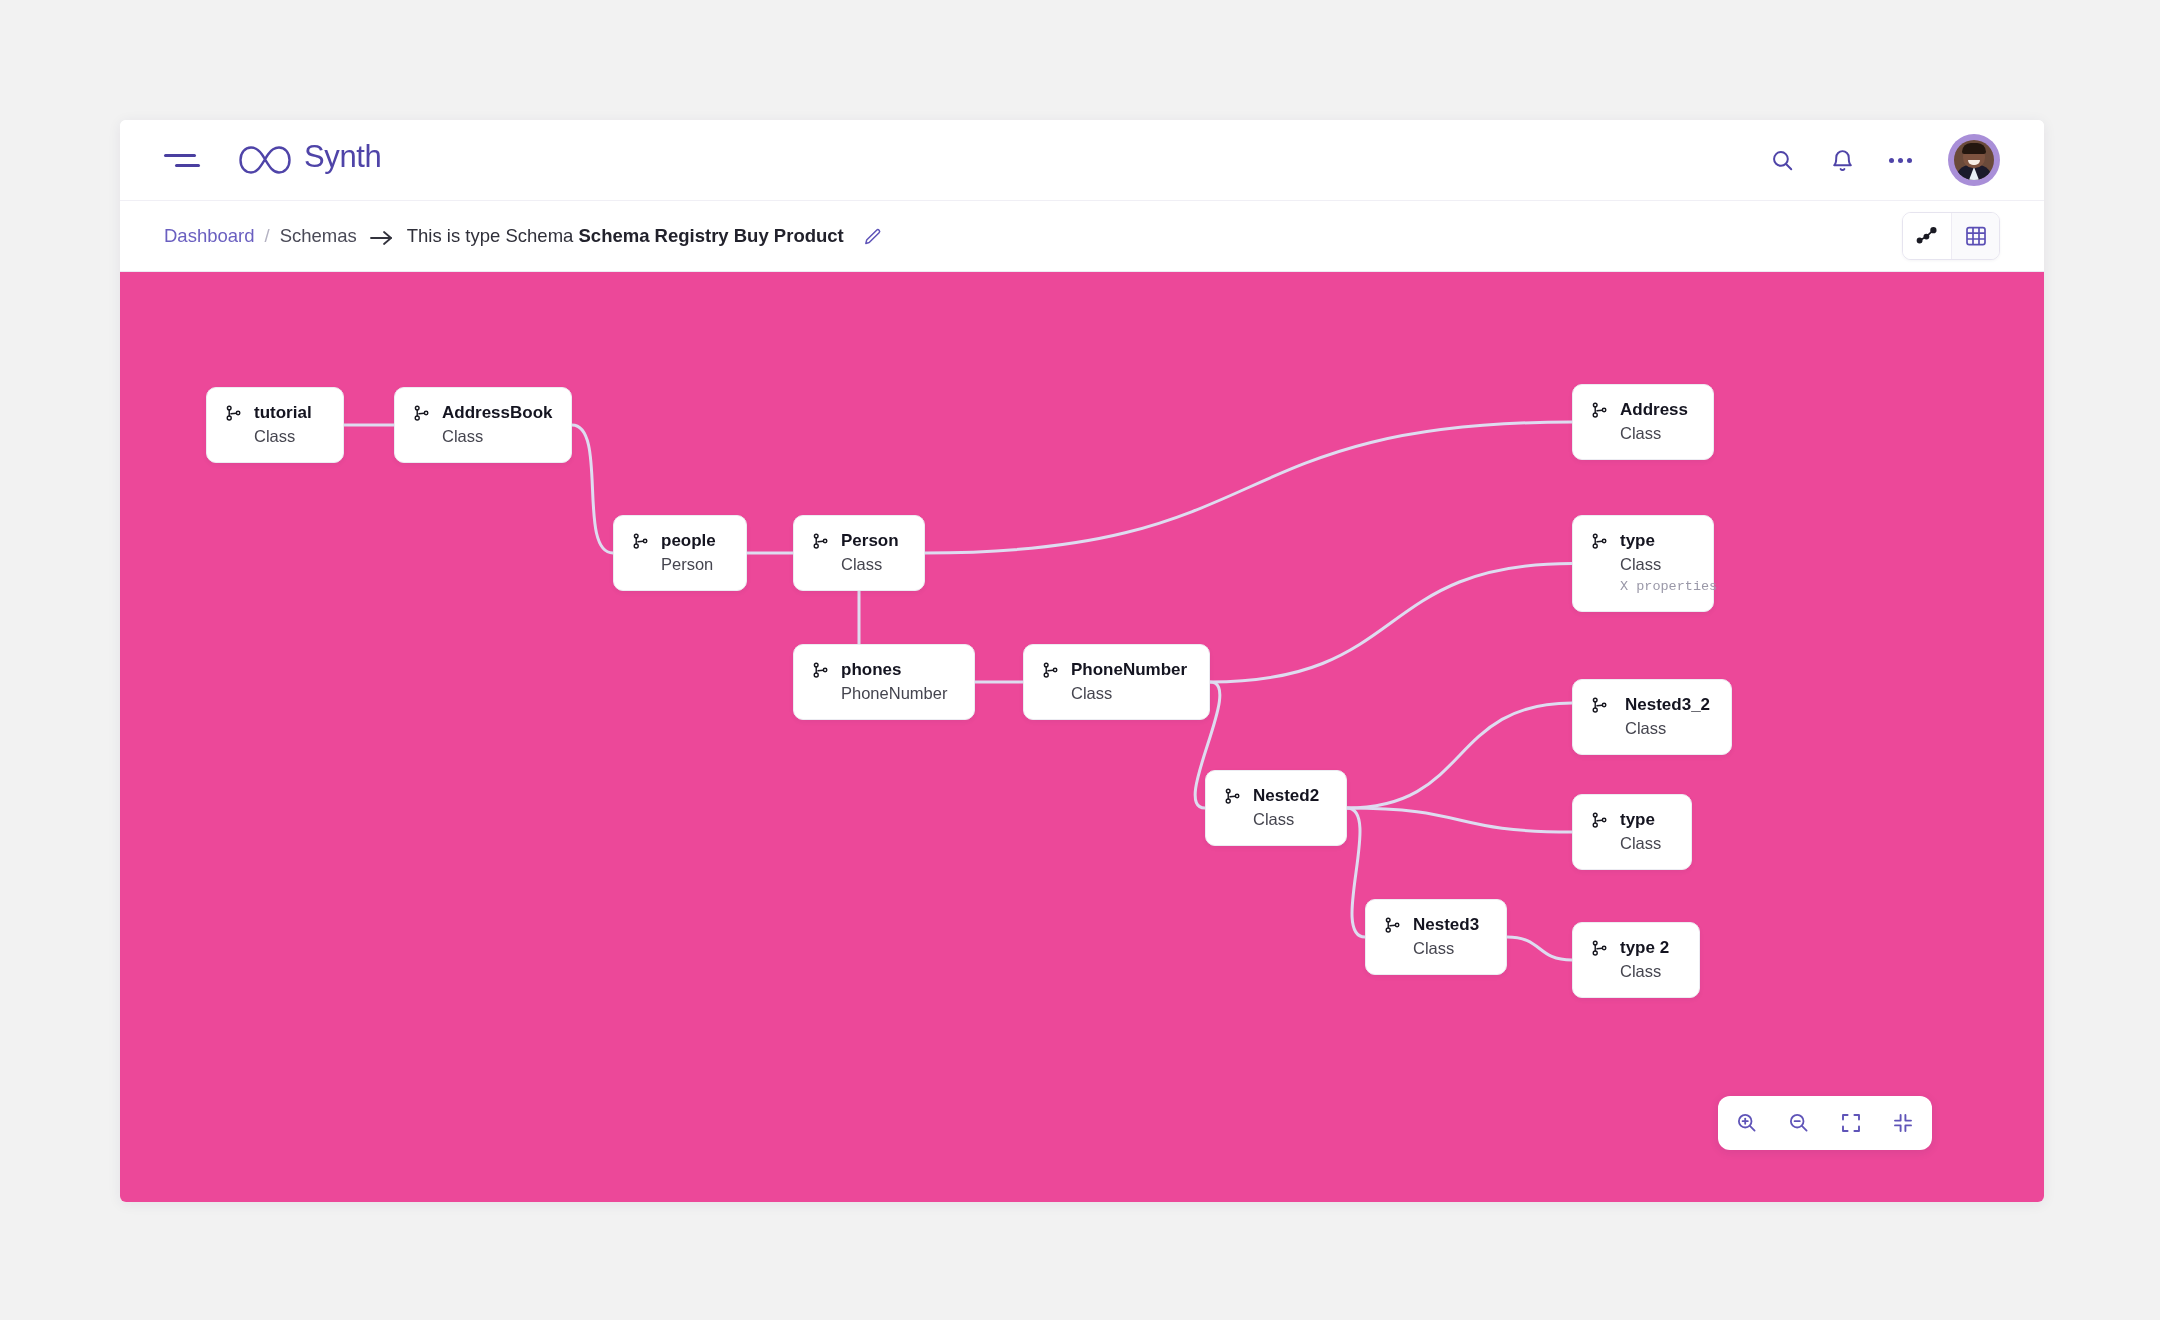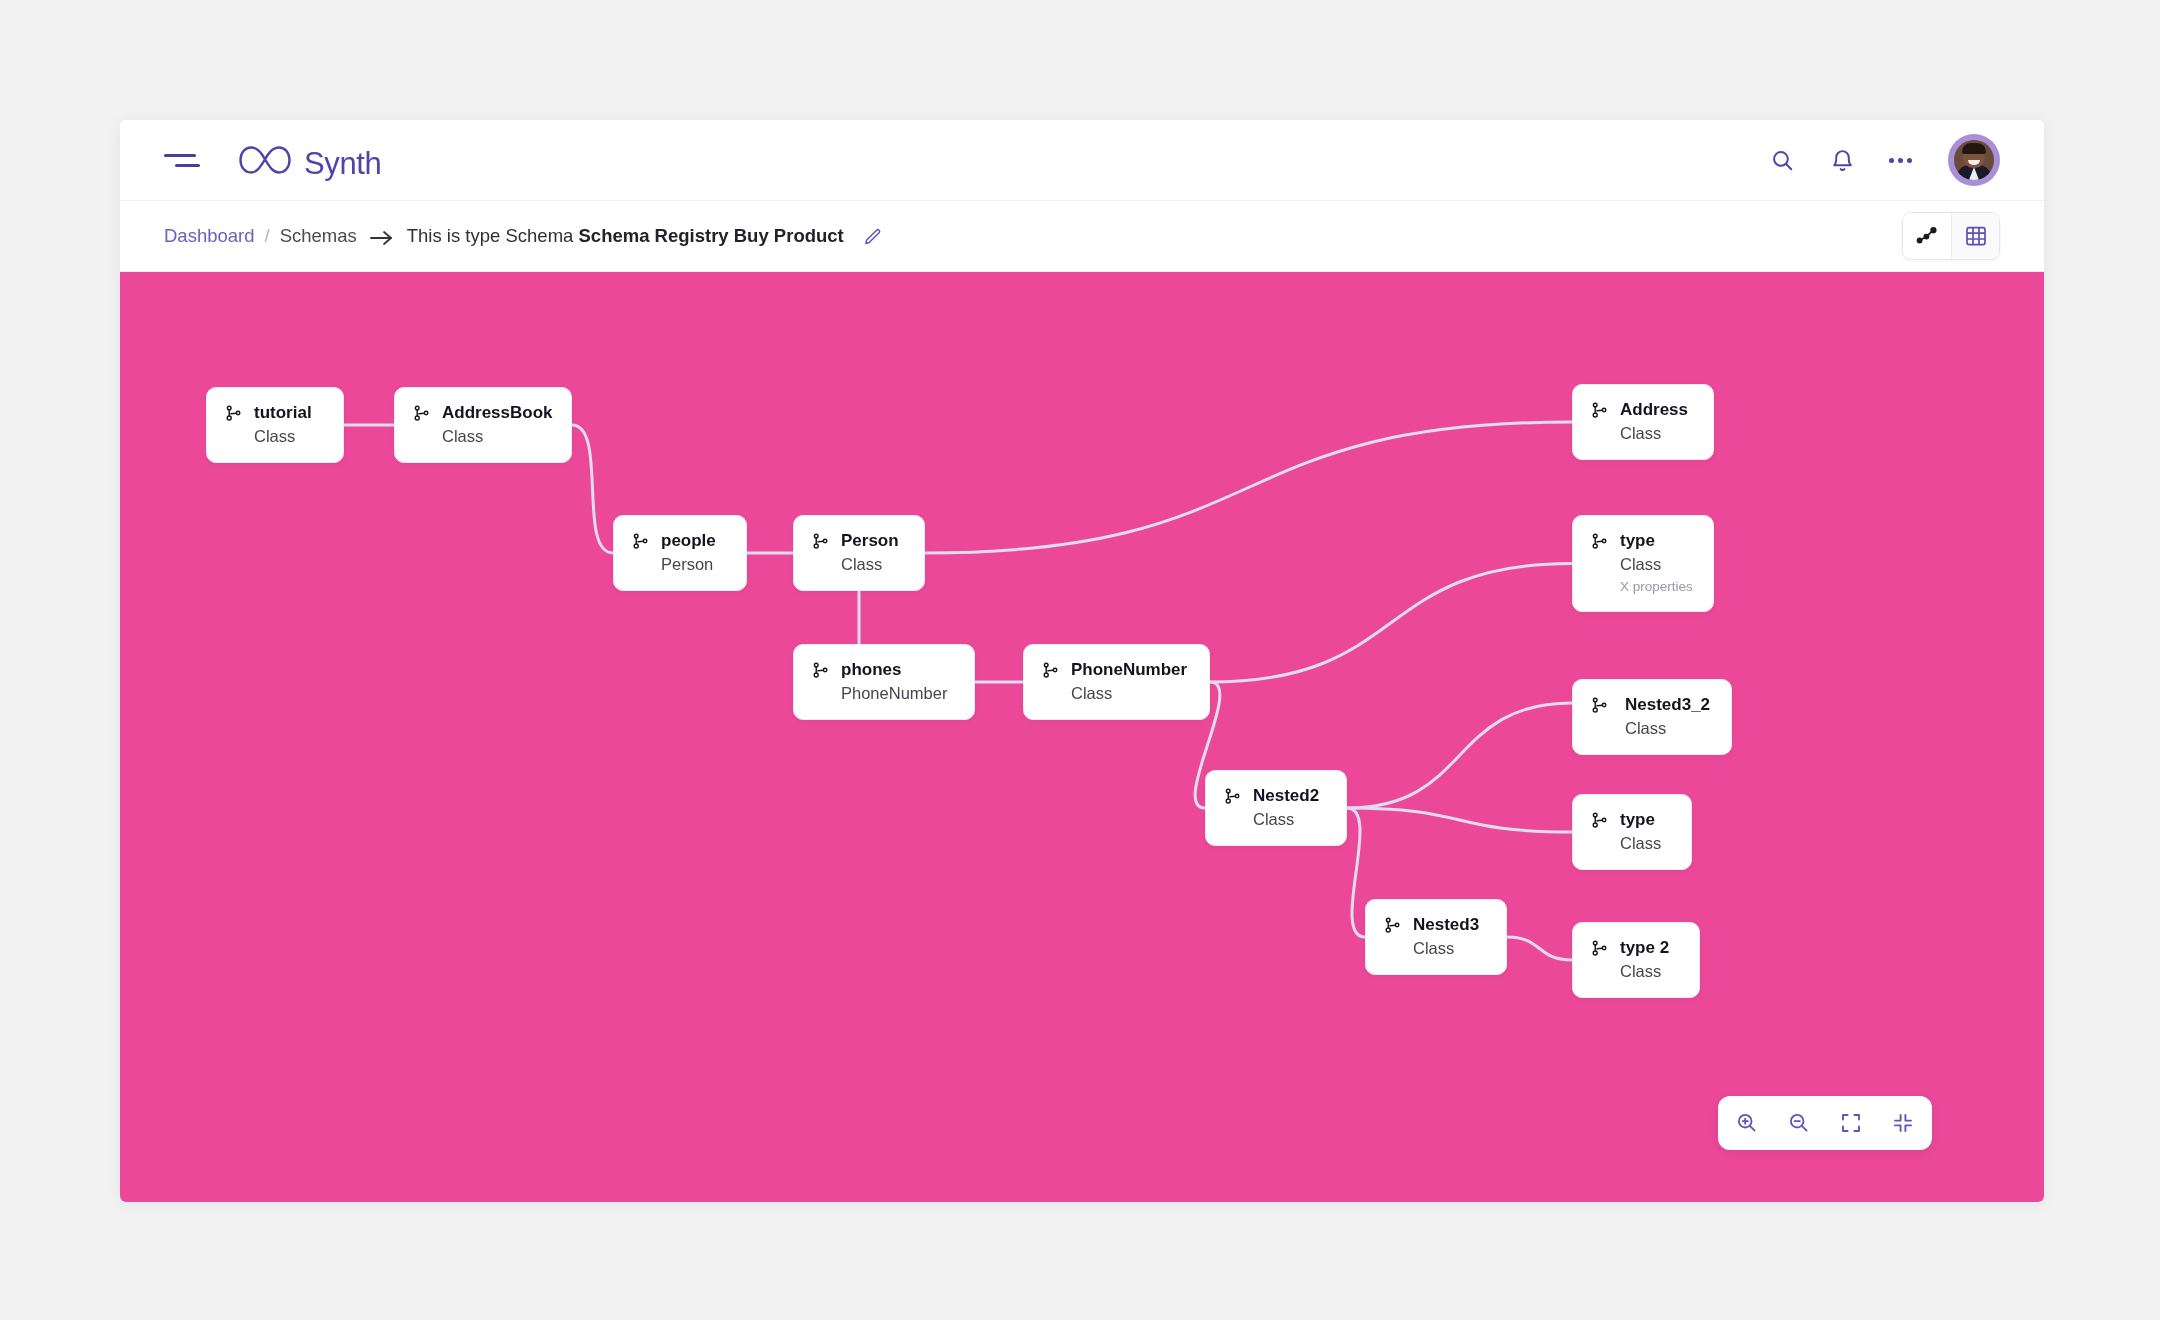--- a/index.html
+++ b/index.html
@@ -40,21 +40,21 @@
     width: 36px; height: 26px;
     display: flex; flex-direction: column;
     justify-content: center; gap: 7px;
     cursor: pointer;
     margin-right: 34px;
   }
   .hamburger span { display:block; height: 3px; background: #4a3fa0; border-radius: 2px; }
   .hamburger span.l1 { width: 32px; margin-left: 0; }
   .hamburger span.l2 { width: 25px; margin-left: 11px; }
 
-  .brand { display: flex; align-items: flex-end; gap: 6px; }
+  .brand { display: flex; align-items: flex-start; gap: 6px; }
   .brand-mark { width: 64px; height: 38px; flex: none; }
   .brand-name {
     font-size: 31px; color: #4f44a8; letter-spacing: -0.4px;
     font-weight: 400; line-height: 1;
   }
 
   .topbar-right {
     margin-left: auto;
     display: flex; align-items: center; gap: 26px;
   }
@@ -134,21 +134,21 @@
     box-shadow: 0 2px 5px rgba(40,30,80,0.055);
     padding: 14px 20px 15px 17px;
     display: flex; align-items: flex-start; gap: 11px;
     cursor: pointer;
     z-index: 2;
   }
   .node .nicon { flex: none; margin-top: 2px; color: #17171f; }
   .node .ntext { display: flex; flex-direction: column; gap: 3px; }
   .node .ntitle { font-size: 17px; font-weight: 700; color: #141420; line-height: 1.25; white-space: nowrap; }
   .node .nsub { font-size: 16.5px; color: #45454f; line-height: 1.25; white-space: nowrap; }
-  .node .nmeta { font-size: 13.5px; color: #9a98a8; line-height: 1.25; white-space: nowrap; margin-top: 1px; }
+  .node .nmeta { font-size: 13.5px; color: #9a98a8; line-height: 1.25; white-space: nowrap; margin-top: 1px; font-family: Liberation Mono, monospace; }
 
   
   .zoomctl {
     position: absolute;
     right: 112px; bottom: 52px;
     display: flex; align-items: center;
     background: #ffffff;
     border-radius: 12px;
     box-shadow: 0 2px 10px rgba(40,30,80,0.10);
     padding: 6px 8px;

